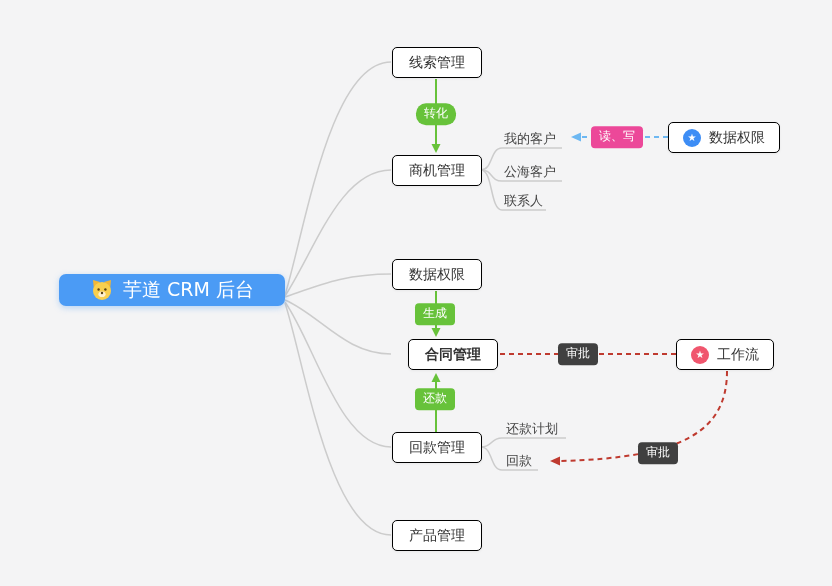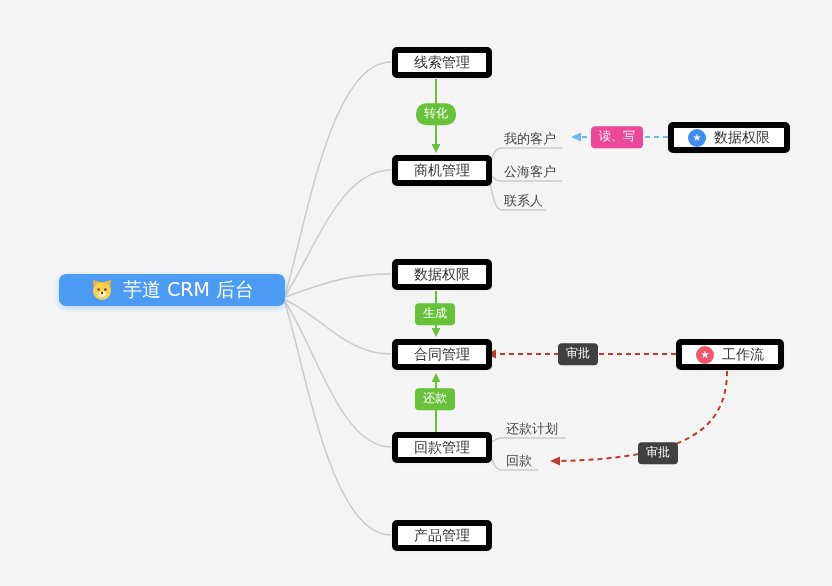--- a/index.html
+++ b/index.html
@@ -3,21 +3,21 @@
 <meta charset="utf-8">
 <title>芋道 CRM 后台 - Mind Map</title>
 <style>
   * { margin:0; padding:0; box-sizing:border-box; }
   html,body { background:#f4f4f5; }
   body { font-family:"DejaVu Sans","Liberation Sans",sans-serif; }
   .stage { position:relative; width:832px; height:586px; background:#f4f4f5; overflow:hidden; }
   .layer { position:absolute; left:0; top:0; width:832px; height:586px; }
   .node {
     position:absolute; height:31px; background:#ffffff;
-    border:6px solid #000000; border-radius:5px;
+    border:1px solid #000000; border-radius:5px;
     display:flex; align-items:center; justify-content:center;
     font-size:14px; color:#333; white-space:nowrap; padding:0 16px;
     box-shadow:0 1px 3px rgba(0,0,0,0.05);
   }
   .node.with-icon { padding:0 14px; }
   .root-node {
     position:absolute; left:59px; top:274px; width:226px; height:32px;
     background:#4b9bf5; border-radius:7px; color:#fff; font-size:19px;
     display:flex; align-items:center; justify-content:center; gap:9px;
     box-shadow:0 2px 6px rgba(75,155,245,0.35); white-space:nowrap;
@@ -111,21 +111,21 @@
 
   <div class="node" style="left:392px; top:47px;">
     <span>线索管理</span>
   </div>
   <div class="node" style="left:392px; top:155px;">
     <span>商机管理</span>
   </div>
   <div class="node" style="left:392px; top:259px;">
     <span>数据权限</span>
   </div>
-  <div class="node" style="left:392px; top:339px;">
+  <div class="node" style="left:408px; top:339px;font-weight:bold;">
     <span>合同管理</span>
   </div>
   <div class="node" style="left:392px; top:432px;">
     <span>回款管理</span>
   </div>
   <div class="node" style="left:392px; top:520px;">
     <span>产品管理</span>
   </div>
 
   <div class="node with-icon" style="left:668px; top:122px;">

